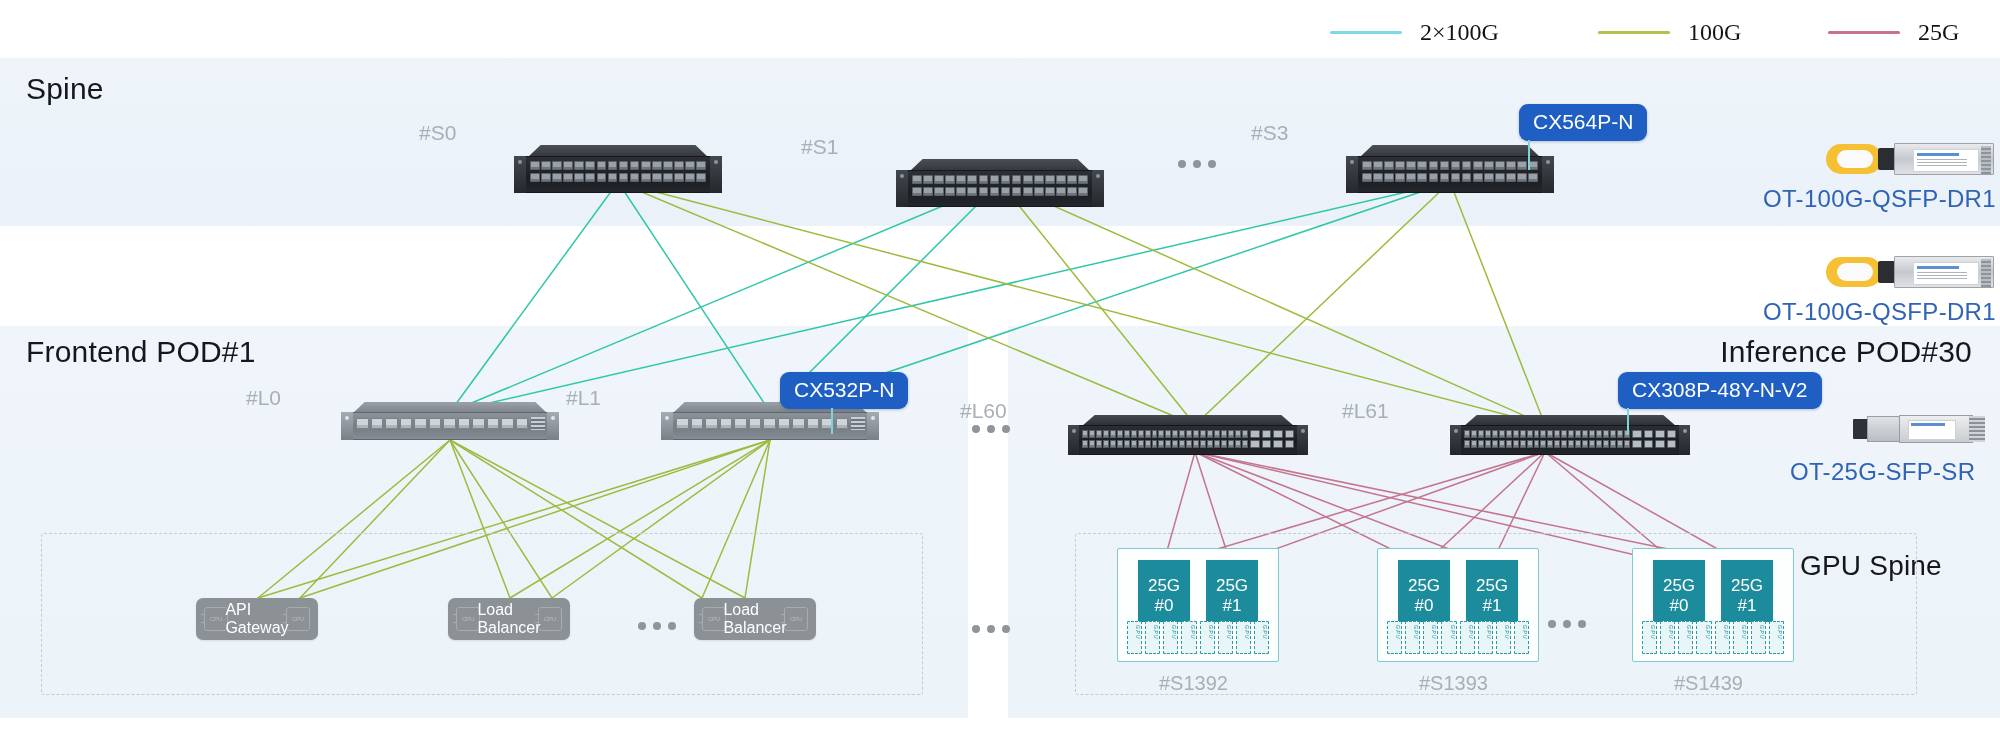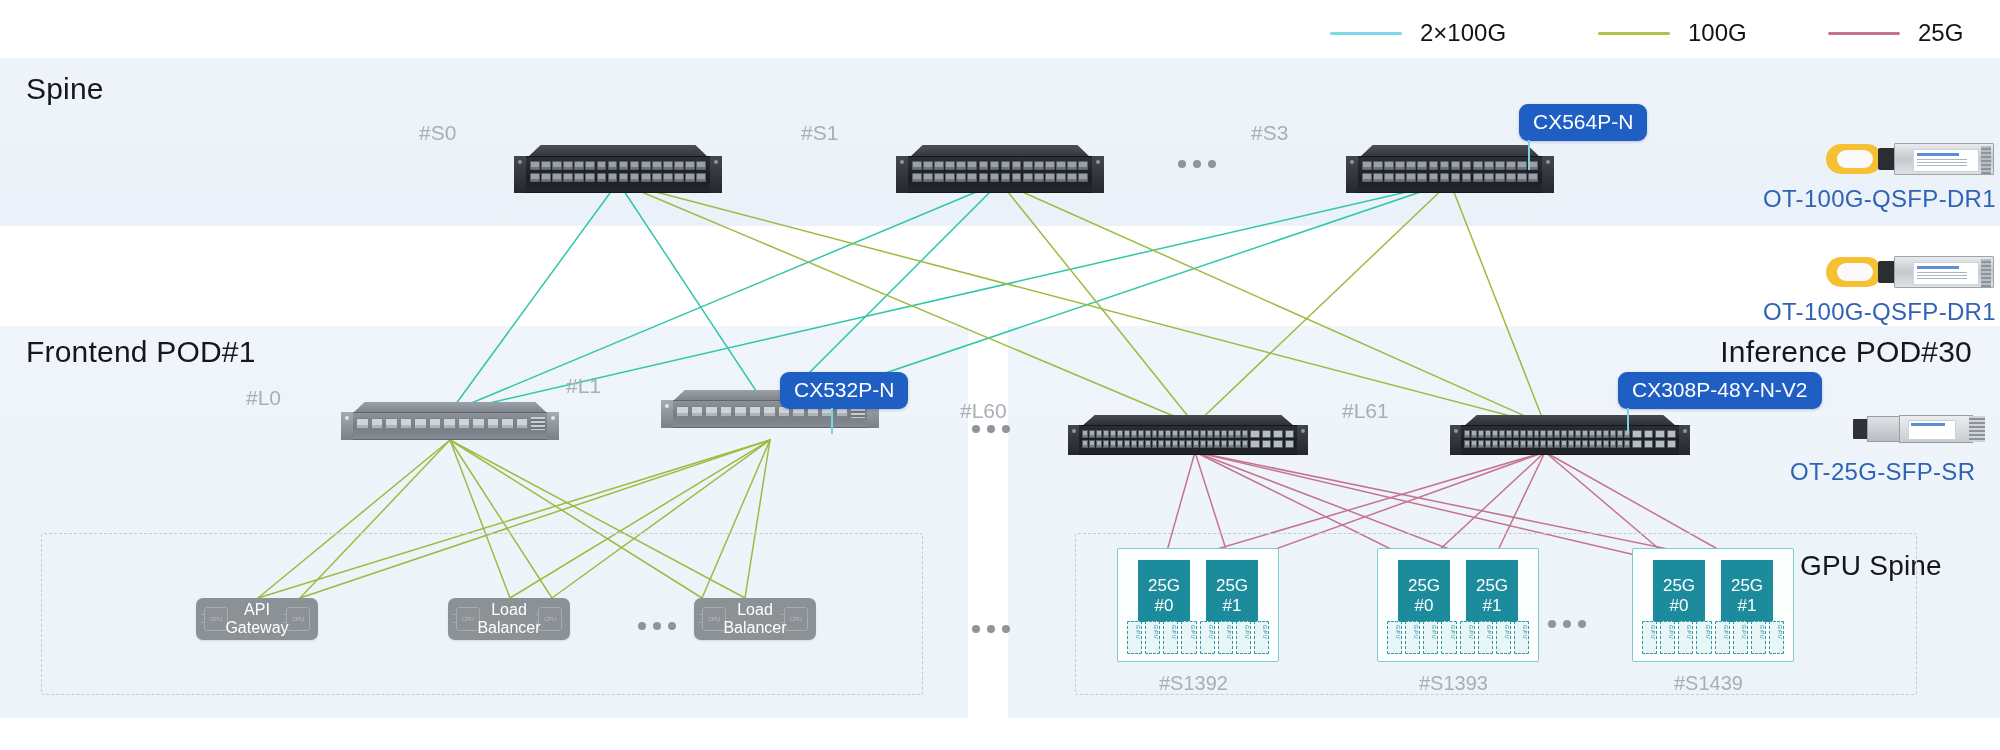--- a/index.html
+++ b/index.html
@@ -18,21 +18,21 @@
        background:linear-gradient(180deg,#eff5fa 0%,#ecf3f9 100%);}
 
   .band-title{position:absolute;font-size:30px;color:#15171a;letter-spacing:.2px;
        white-space:nowrap;}
   #title-spine{left:26px;top:72px;}
   #title-frontend{left:26px;top:335px;}
   #title-inference{right:28px;top:335px;}
   #title-gpusever{left:1800px;top:550px;font-size:28px;}
 
   
-  #legend{position:absolute;top:19px;left:1330px;width:660px;height:30px;}
+  #legend{position:absolute;top:19px;left:1330px;width:660px;height:30px;font-family:Liberation Serif, serif;}
   .lg{position:absolute;display:flex;align-items:center;}
   .lg-line{width:72px;height:3px;border-radius:2px;}
   .lg-txt{margin-left:18px;font-size:24px;color:#121316;white-space:nowrap;}
   #lg0{left:0;top:0;}
   #lg1{left:268px;top:0;}
   #lg2{left:498px;top:0;}
 
   
   #links{position:absolute;left:0;top:0;width:2000px;height:750px;
          pointer-events:none;}
@@ -108,21 +108,21 @@
   
   .badge{position:absolute;background:#1f5fc4;color:#fff;border-radius:9px;
        font-size:21px;padding:6px 14px 7px;white-space:nowrap;
        box-shadow:0 1px 3px rgba(10,40,90,.25);}
   .badge-stem{position:absolute;width:2px;background:#7fd4dc;}
 
   
   .srv{position:absolute;width:122px;height:42px;border-radius:7px;
        background:#8c9196;display:flex;align-items:center;justify-content:center;
        box-shadow:0 1px 2px rgba(0,0,0,.10);}
-  .srv .lbl{color:#fff;font-size:16px;line-height:18px;text-align:center;
+  .srv .lbl{color:#fff;font-size:16px;line-height:18px;
        white-space:pre-line;z-index:2;}
   .cpu{position:absolute;width:22px;height:22px;border:1.4px solid #a7acb1;
        border-radius:3px;display:flex;align-items:center;justify-content:center;
        font-size:6px;color:#b9bec3;letter-spacing:-.2px;}
   .cpu::before,.cpu::after{content:"";position:absolute;left:-4px;width:4px;
        height:1.4px;background:#a7acb1;}
   .cpu::before{top:6px;} .cpu::after{top:14px;}
   .cpu.l{left:8px;} .cpu.r{right:8px;}
 
   
@@ -308,21 +308,21 @@
         <i></i>
         <i></i>
         <i></i>
         <i></i>
         <i></i>
         <i></i>
       </div>
   </div>
 </div>
 
-<div class="node" style="left:896px;top:145px">
+<div class="node" style="left:896px;top:159px">
   <div class="node-id" style="left:-95px;top:-24px">#S1</div>
   <div class="sw-spine">
     <div class="top"></div>
     <div class="face"></div>
     <div class="ear l"></div>
     <div class="ear r"></div>
     <div class="prow a">
         <i></i>
         <i></i>
         <i></i>
@@ -434,21 +434,21 @@
         <i></i>
         <i></i>
         <i></i>
         <i></i>
         <i></i>
       </div>
     <div class="vent"></div>
   </div>
 </div>
 
-<div class="node" style="left:661px;top:390px">
+<div class="node" style="left:661px;top:402px">
   <div class="node-id" style="left:-95px;top:-16px">#L1</div>
   <div class="sw-leaf-grey">
     <div class="top"></div>
     <div class="face"></div>
     <div class="ear l"></div>
     <div class="ear r"></div>
     <div class="prow">
         <i></i>
         <i></i>
         <i></i>

